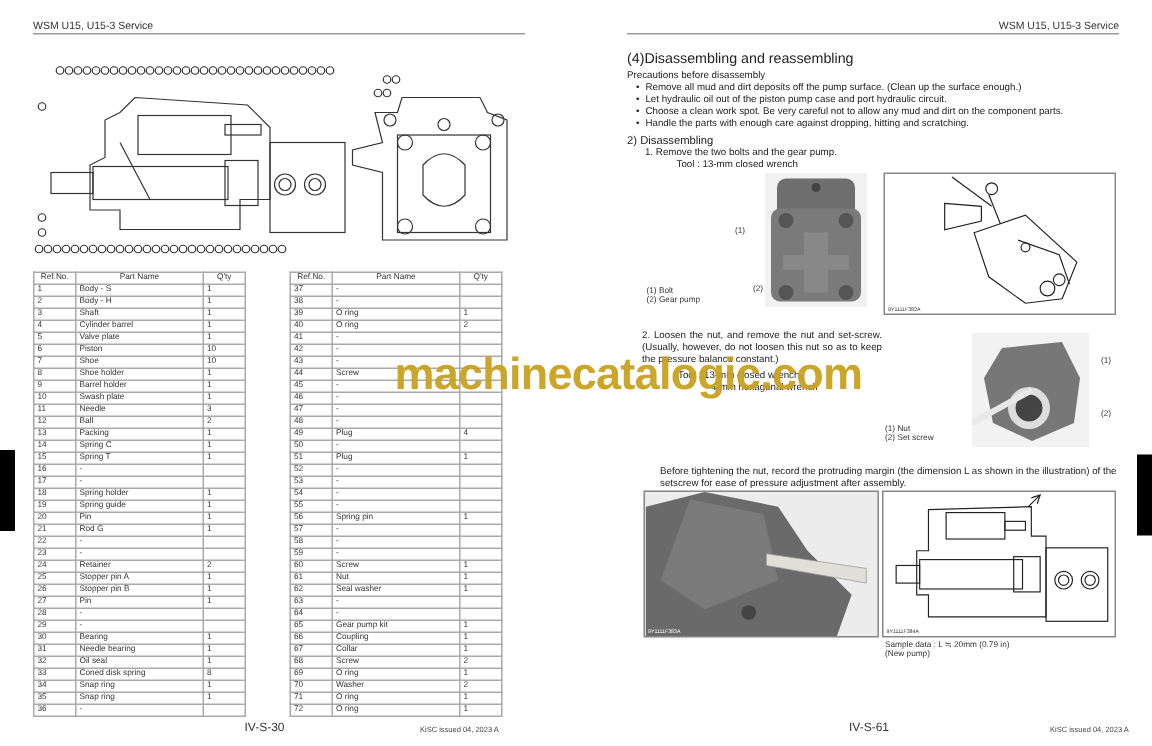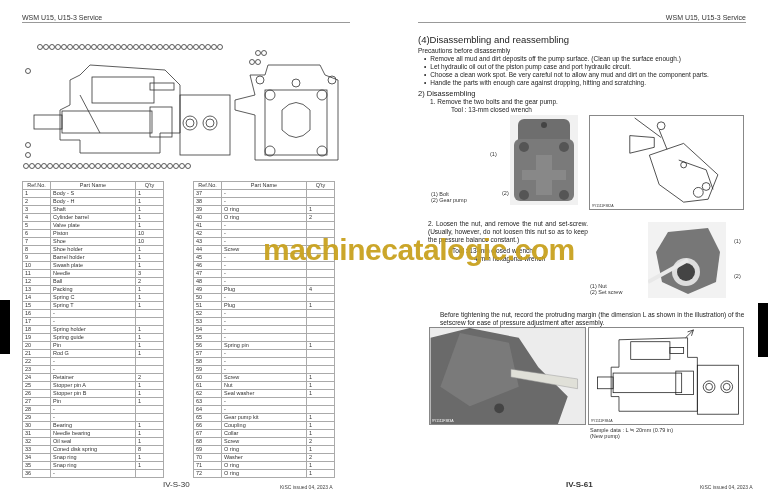--- a/index.html
+++ b/index.html
@@ -671,17 +671,17 @@
     </svg>
     <div class="fig-code">9Y1111F384A</div>
   </div>
   <div class="caption" style="left:206px; top:427px;">
     <div>Sample data : L ≒ 20mm (0.79 in)</div>
     <div>(New pump)</div>
   </div>
 
   <div class="side-tab right"></div>
 
-  <div class="footer-pageno" style="left:182px;font-weight:bold;">IV-S-61</div>
+  <div class="footer-pageno" style="left:182px;">IV-S-61</div>
   <div class="footer-issue" style="left:316px;">KiSC issued 04, 2023 A</div>
 </div>
 
 <div class="watermark">machinecatalogic.com</div>
 
 </body></html>

